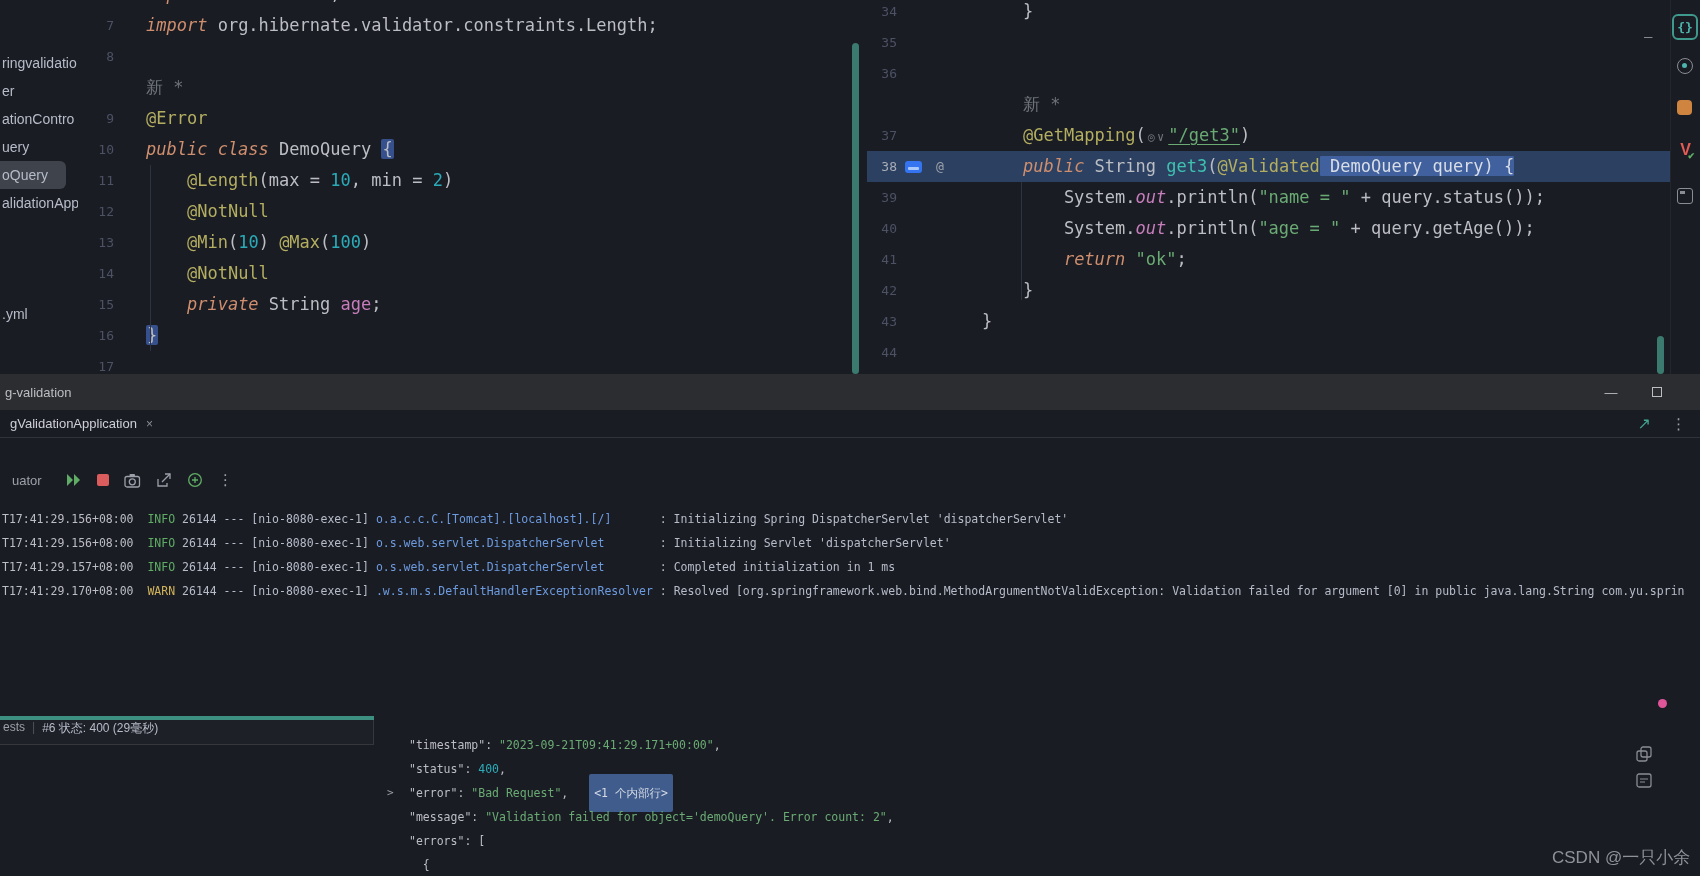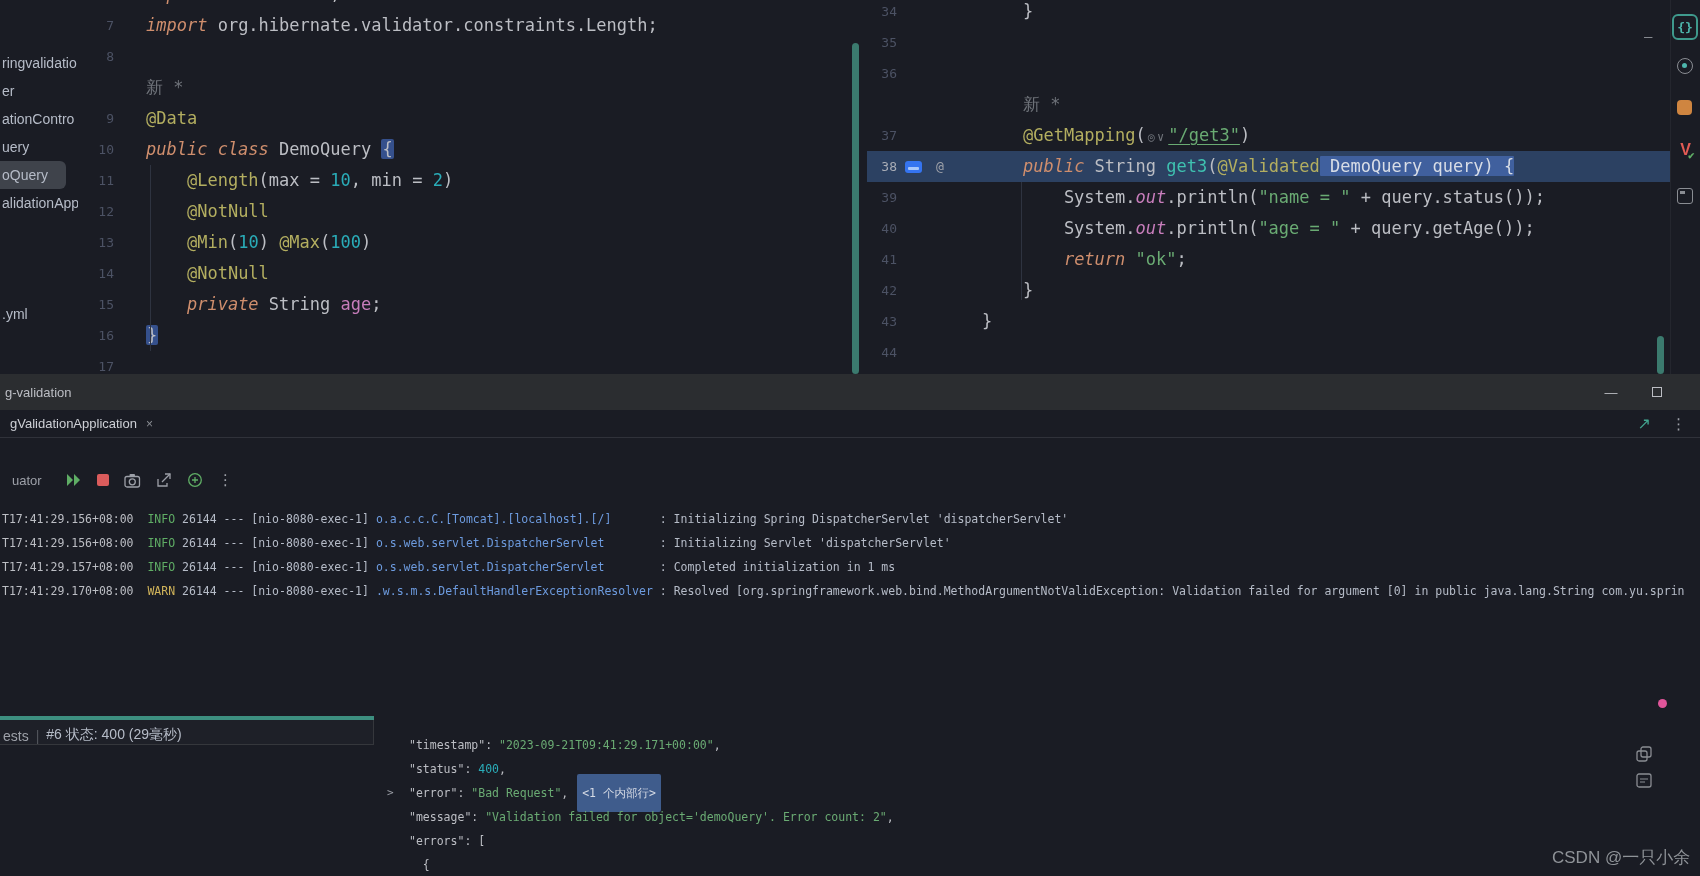--- a/index.html
+++ b/index.html
@@ -91,34 +91,34 @@
   .log-line{height:24px;line-height:24px;white-space:pre;font-size:11.5px;padding-left:2px;color:#b6bcc8}
   .c-time{color:#bcbec4}
   .c-info{color:#5fad65}
   .c-warn{color:#d0b35a}
   .c-logger{color:#6d9bdf}
   .c-def{color:#b6bcc8}
 
   
   #progress{position:absolute;left:0;top:716px;width:374px;height:4px;background:#3d8f80}
   #req-strip{position:absolute;left:0;top:720px;width:374px;height:25px;background:#1e2028;
-             border-bottom:1px solid #35373c;border-right:1px solid #35373c;display:flex;align-items:flex-end;
-             font-family:"Liberation Sans",sans-serif;font-size:14px;white-space:pre}
+             border-bottom:1px solid #35373c;border-right:1px solid #35373c;display:flex;align-items:flex-start;
+             font-family:"Liberation Sans",sans-serif;font-size:12px;white-space:pre}
   #req-strip .frag{color:#9da0a8;margin-left:3px}
   #req-strip .div{color:#50535a;margin:0 7px}
   #req-strip .status{color:#b6bcc8}
 
   #resp-lines{position:absolute;left:387px;top:733px;width:1240px}
   .json-line{height:24px;line-height:24px;display:flex;font-size:11.5px}
   .json-chev{width:22px;color:#9da0a8;font-size:11px}
   .json-text{white-space:pre}
   .j-def{color:#bcbec4}
   .j-str{color:#6aab73}
   .j-num{color:#2aacb8}
-  .j-fold{background:#3f5c8c;color:#d6dbe5;border-radius:2px;padding:12px 5px;margin-left:2px}
+  .j-fold{background:#3f5c8c;color:#d6dbe5;border-radius:2px;padding:12px 5px;margin-left:14px}
 
   .resp-icon{position:absolute;color:#8a8d93}
   #pink-dot{position:absolute;left:1658px;top:699px;width:9px;height:9px;border-radius:50%;background:#e0559a}
   #watermark{position:absolute;left:1552px;top:846px;font-family:"Liberation Sans",sans-serif;
              font-size:17px;color:#8f9398;white-space:nowrap}
 </style>
 </head>
 <body>
 
 <div id="app">
@@ -189,21 +189,21 @@
         </div>
         <div class="gut-line">
           <span class="gut-num">17</span>
         </div>
       </div>
     <div class="code-col" id="code-left">
         <div class="code-line"><span class="tok-kw">import </span><span class="tok-def">lombok.Data;</span></div>
         <div class="code-line"><span class="tok-kw">import </span><span class="tok-def">org.hibernate.validator.constraints.Length;</span></div>
         <div class="code-line"></div>
         <div class="code-line"><span class="tok-hint">新 *</span></div>
-        <div class="code-line"><span class="tok-ann">@Data</span></div>
+        <div class="code-line"><span class="tok-ann">@Error</span></div>
         <div class="code-line"><span class="tok-kw">public class </span><span class="tok-cls">DemoQuery </span><span class="tok-brace">{</span></div>
         <div class="code-line"><span class="tok-def">    </span><span class="tok-ann">@Length</span><span class="tok-def">(max = </span><span class="tok-num">10</span><span class="tok-def">, min = </span><span class="tok-num">2</span><span class="tok-def">)</span></div>
         <div class="code-line"><span class="tok-def">    </span><span class="tok-ann">@NotNull</span></div>
         <div class="code-line"><span class="tok-def">    </span><span class="tok-ann">@Min</span><span class="tok-def">(</span><span class="tok-num">10</span><span class="tok-def">) </span><span class="tok-ann">@Max</span><span class="tok-def">(</span><span class="tok-num">100</span><span class="tok-def">)</span></div>
         <div class="code-line"><span class="tok-def">    </span><span class="tok-ann">@NotNull</span></div>
         <div class="code-line"><span class="tok-def">    </span><span class="tok-kw">private </span><span class="tok-def">String </span><span class="tok-field">age</span><span class="tok-def">;</span></div>
         <div class="code-line"><span class="tok-brace">}</span></div>
       </div>
     <div class="indent-guide" style="left:72px;top:165px;height:186px"></div>
   </div>

